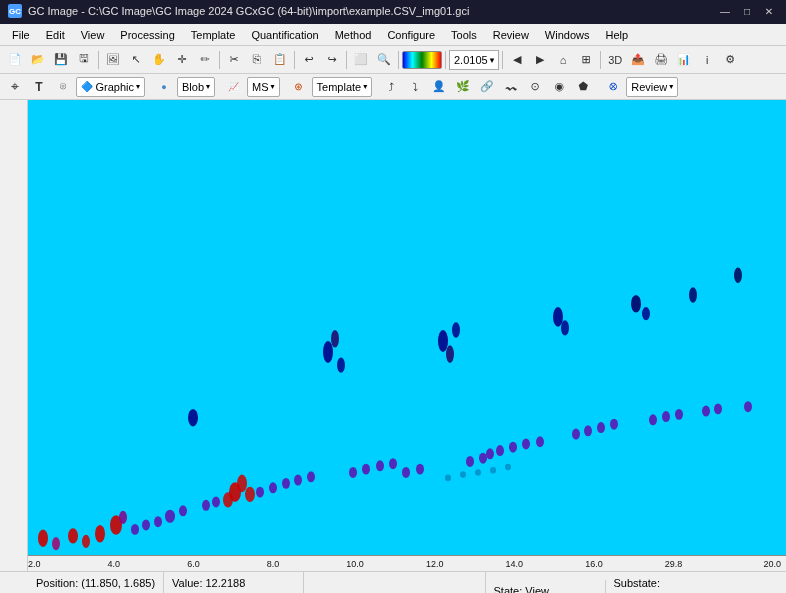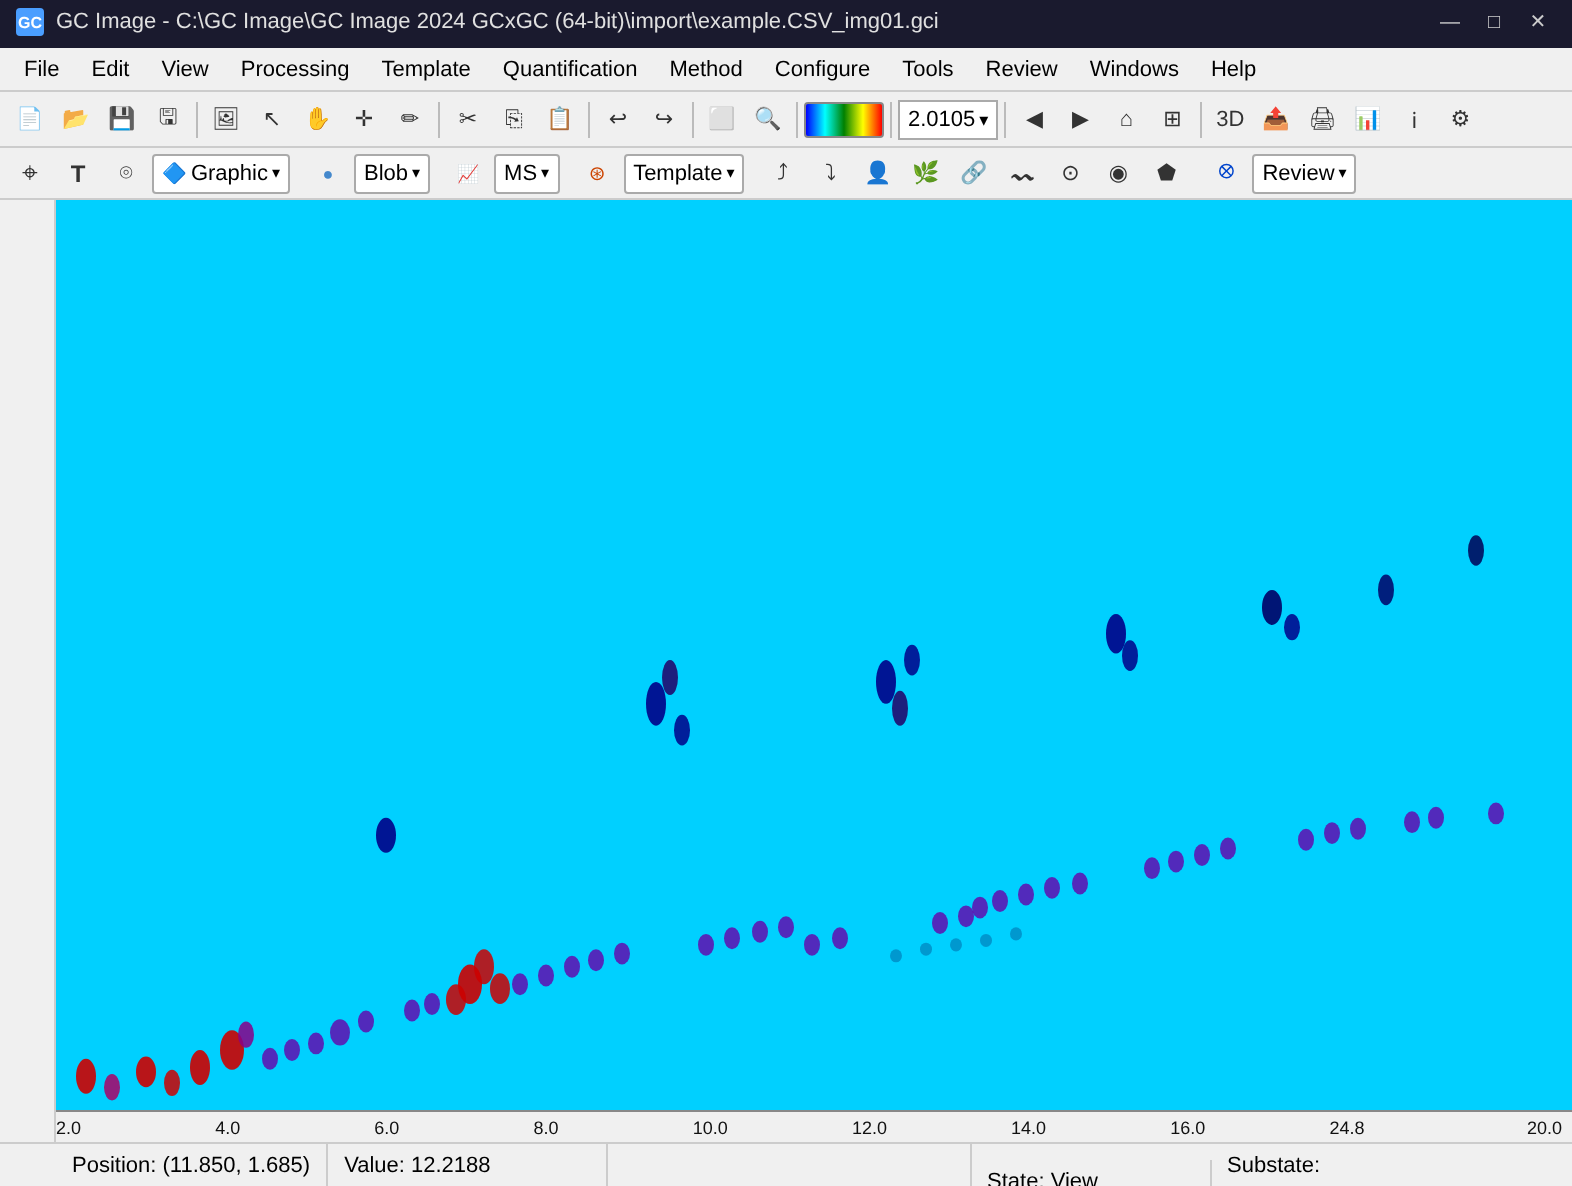--- a/index.html
+++ b/index.html
@@ -430,21 +430,21 @@
 
       <div style="position:absolute;bottom:0;left:0;right:0;height:16px;background:#f0f0f0;border-top:1px solid #888;display:flex;align-items:center;">
         <div style="position:absolute;font-size:9px;color:#111;left:0px;">2.0</div>
         <div style="position:absolute;font-size:9px;color:#111;left:10.5%;">4.0</div>
         <div style="position:absolute;font-size:9px;color:#111;left:21%;">6.0</div>
         <div style="position:absolute;font-size:9px;color:#111;left:31.5%;">8.0</div>
         <div style="position:absolute;font-size:9px;color:#111;left:42%;">10.0</div>
         <div style="position:absolute;font-size:9px;color:#111;left:52.5%;">12.0</div>
         <div style="position:absolute;font-size:9px;color:#111;left:63%;">14.0</div>
         <div style="position:absolute;font-size:9px;color:#111;left:73.5%;">16.0</div>
-        <div style="position:absolute;font-size:9px;color:#111;left:84%;">24.8</div>
+        <div style="position:absolute;font-size:9px;color:#111;left:84%;">29.8</div>
         <div style="position:absolute;font-size:9px;color:#111;right:5px;">20.0</div>
       </div>
     </div>
   </div>
 </div>
 
 <div id="status-bar">
   <div class="status-section" style="min-width:160px;padding-left:36px;">
     <span>Position:</span>&nbsp;
     <span>(11.850, 1.685)</span>

